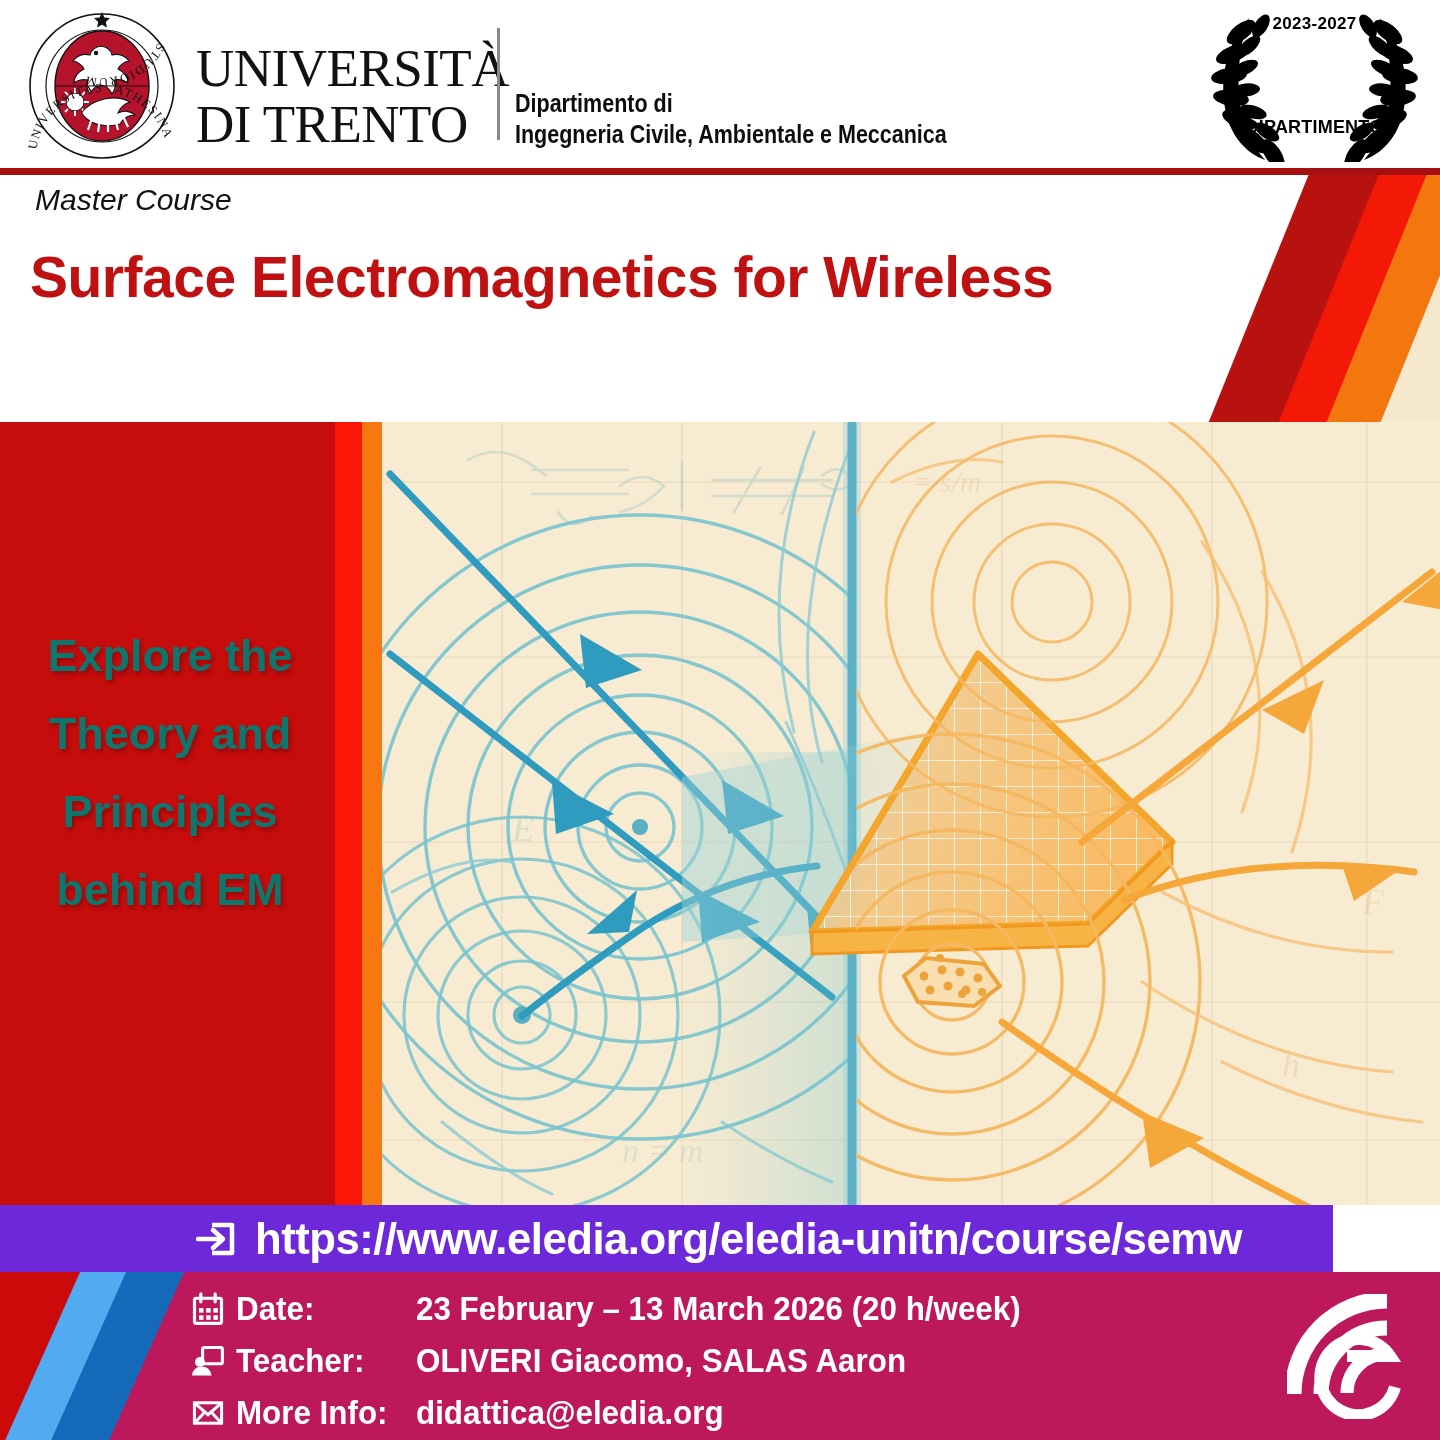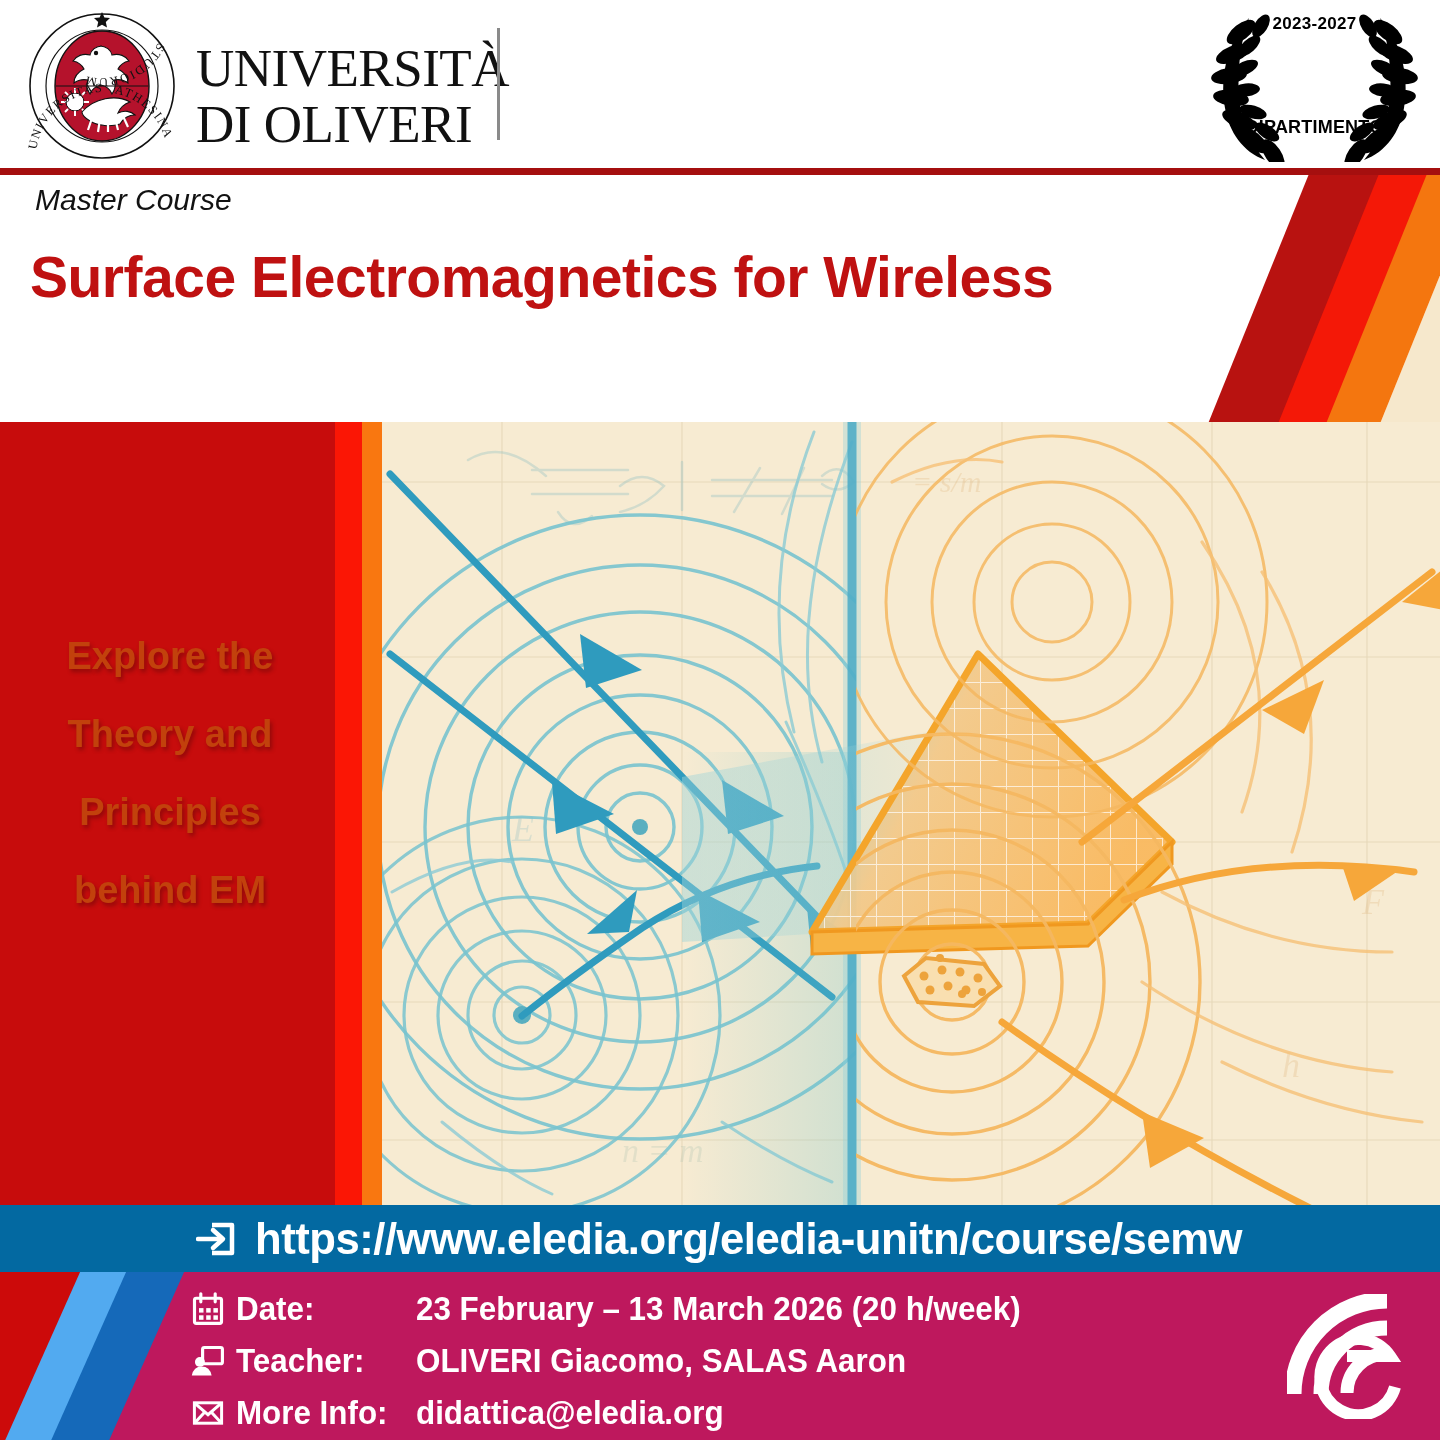--- a/index.html
+++ b/index.html
@@ -58,30 +58,30 @@
   
   .body-area { position:absolute; left:0; top:422px; width:1440px; height:783px; background:#f7ead0; overflow:hidden; }
 
   
   .left-panel { position:absolute; left:0; top:0; width:335px; height:783px; background:#c70c0c; }
   .stripe-red { position:absolute; left:335px; top:0; width:27px; height:783px; background:#fb1605; }
   .stripe-org { position:absolute; left:362px; top:0; width:20px; height:783px; background:#f97710; }
 
   .panel-text {
     position:absolute; left:10px; top:195px; width:320px;
-    color:#c2410c; font-weight:bold; font-size:38px; line-height:78px;
+    color:#0f766e; font-weight:bold; font-size:45px; line-height:78px;
     text-align:center; text-shadow:2px 3px 4px rgba(0,0,0,.28);
   }
   .panel-text span { display:block; }
 
   
   .illu { position:absolute; left:382px; top:0; width:1058px; height:783px; overflow:hidden; background:#f7ebd2; }
 
   
-  .urlband { position:absolute; left:0; top:1205px; width:1440px; height:67px; background:#0369a1; }
+  .urlband { position:absolute; left:0; top:1205px; width:1333px; height:67px; background:#6d28d9; }
   .url-icon { position:absolute; left:196px; top:14px; width:40px; height:40px; }
   .url-text {
     position:absolute; left:255px; top:8px;
     color:#ffffff; font-weight:bold; font-size:45px; letter-spacing:-0.5px;
     transform:scaleX(0.97); transform-origin:left top;
   }
 
   
   .footer { position:absolute; left:0; top:1272px; width:1440px; height:168px; background:#be185d; overflow:hidden; }
   .fstripe { position:absolute; top:-40px; height:260px; transform:skewX(-24deg); }
@@ -160,25 +160,29 @@
           <textPath href="#cArcB" startOffset="14%">STUDIORUM</textPath>
         </text>
         <g fill="#111">
           <path d="M80 4 l 2.4,5.4 5.6,0.6 -4.2,3.9 1.2,5.7 -5,-2.9 -5,2.9 1.2,-5.7 -4.2,-3.9 5.6,-0.6 z"></path>
         </g>
       </svg>
     </div>
 
     <div class="unitn-wordmark">
       <div class="w1">UNIVERSITÀ</div>
-      <div class="w2">DI OLIVERI</div>
+      <div class="w2">DI TRENTO</div>
     </div>
 
     <div class="header-divider"></div>
 
+    <div class="dept">
+      <div>Dipartimento di</div>
+      <div>Ingegneria Civile, Ambientale e Meccanica</div>
+    </div>
 
     <div class="eccellenza">
       <svg viewBox="0 0 215 158" width="215" height="158" style="position:absolute;left:0;top:0;">
         <g fill="#000">
 
           <g transform="translate(8,6)">
             <path d="M34 8 C 14,30 4,64 10,98 C 14,122 28,142 50,150 C 36,134 26,112 24,88 C 22,58 26,30 34,8 Z"></path>
             <g>
               <ellipse cx="26" cy="22" rx="17" ry="8" transform="rotate(-38 26 22)"></ellipse>
               <ellipse cx="18" cy="44" rx="18" ry="8" transform="rotate(-22 18 44)"></ellipse>

